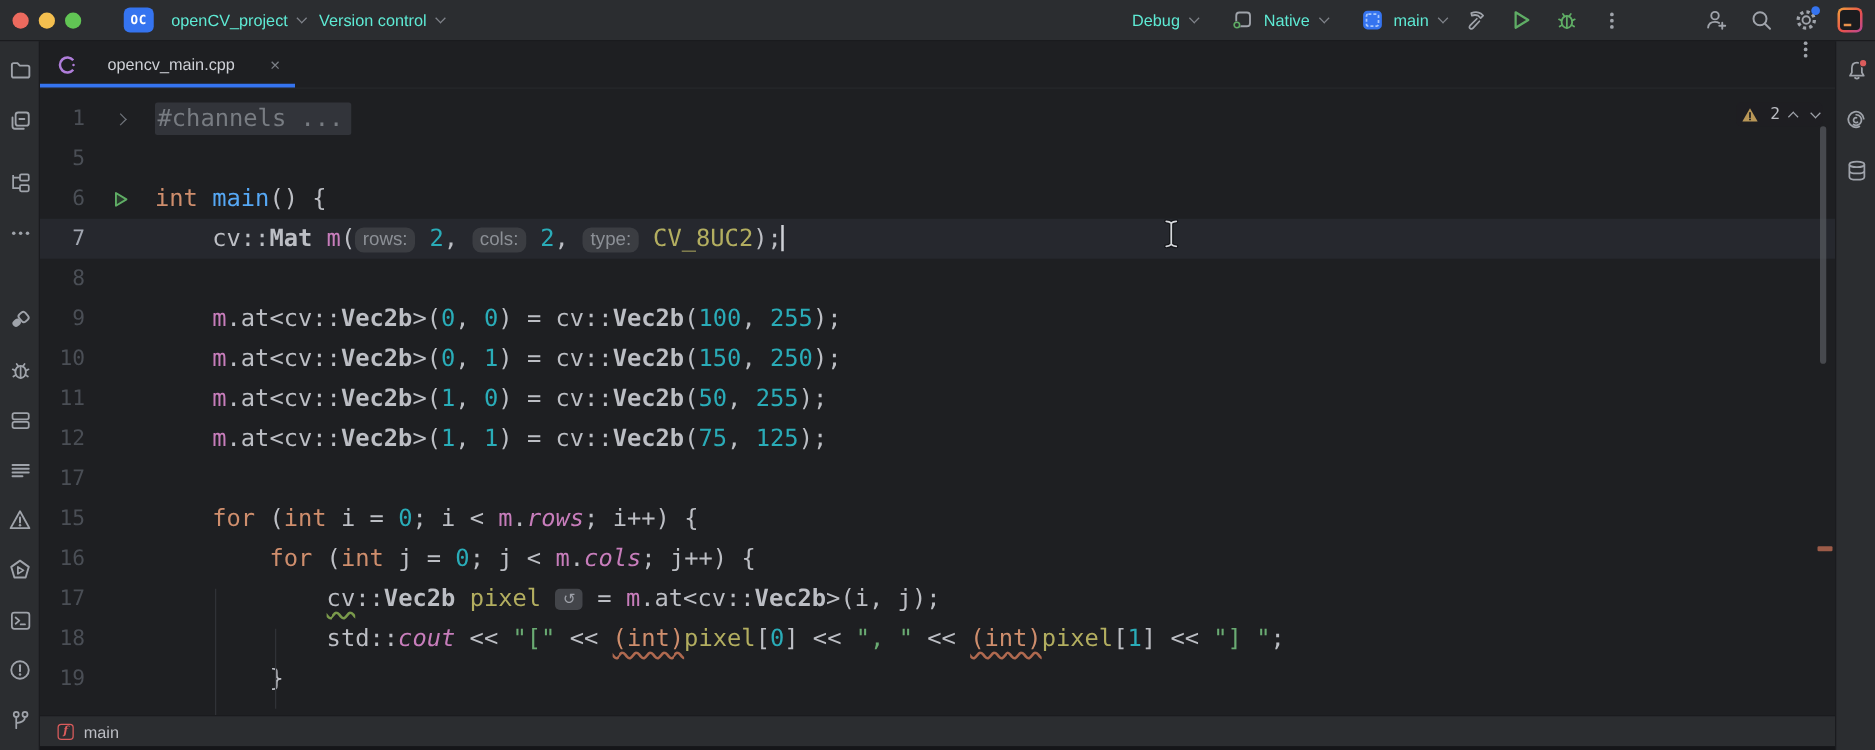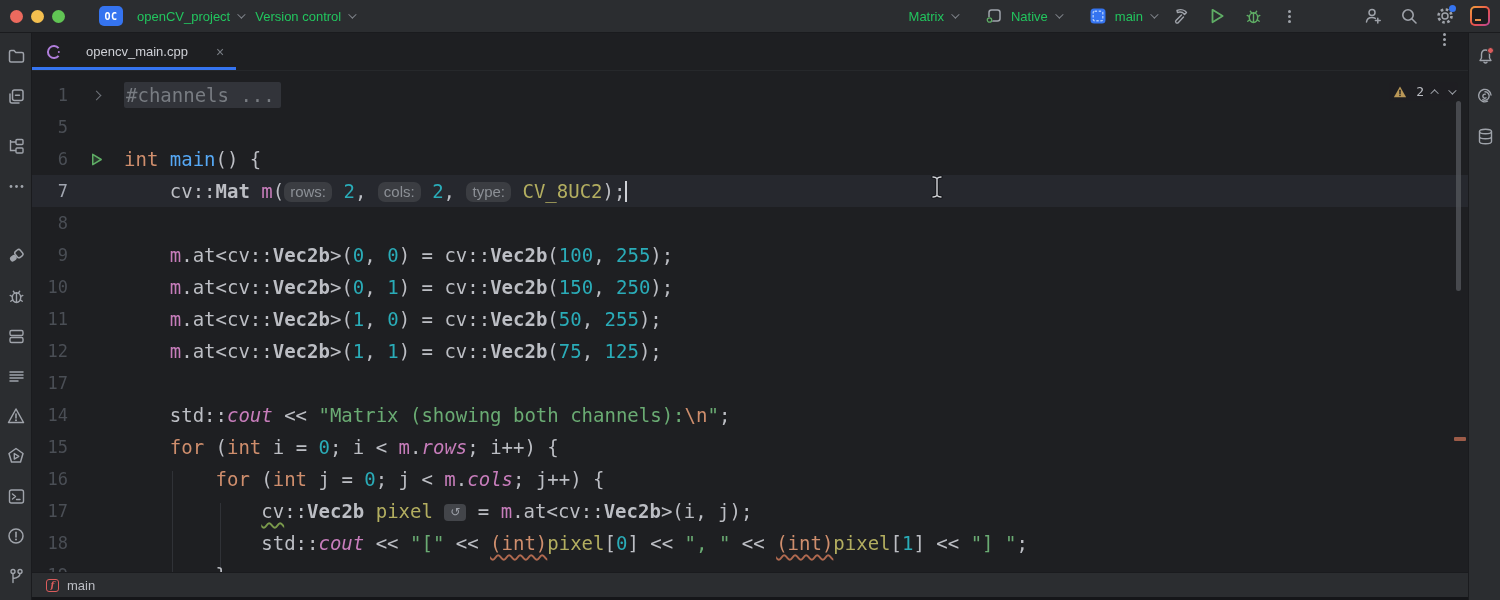--- a/index.html
+++ b/index.html
@@ -5,21 +5,21 @@
   * { margin:0; padding:0; box-sizing:border-box; }
   html,body { width:1500px; height:600px; overflow:hidden; }
   body { font-family:"Liberation Sans", sans-serif; background:#1E1F22; color:#BCBEC4; }
   .app { position:relative; width:1500px; height:436px; background:#1E1F22; }
 
   
   .titlebar { position:relative; height:33px; background:#2B2D30; display:flex; align-items:center; padding:0 10px; border-bottom:1px solid #1A1B1E; }
   .tl { width:13px; height:13px; border-radius:50%; margin-right:8px; }
   .tl.close{ background:#EC6A5E; } .tl.min{ background:#F4BF4F; } .tl.max{ background:#61C554; }
   .proj-badge { margin-left:26px; width:24px; height:20px; background:var(--c-accent,#3574F0); border-radius:5px; color:#fff; font:bold 10px "DejaVu Sans Mono",monospace; display:flex; align-items:center; justify-content:center; letter-spacing:.5px; }
-  .menu-item { display:flex; align-items:center; gap:7px; margin-left:14px; color:#22c55e; font-size:13px; cursor:default; }
+  .menu-item { display:flex; align-items:center; gap:7px; margin-left:14px; color:#5eead4; font-size:13px; cursor:default; }
   .menu-item.dim { margin-left:12px; }
   .chev { width:6px; height:6px; border-right:1.5px solid #80848B; border-bottom:1.5px solid #80848B; transform:rotate(45deg) translateY(-2px); display:inline-block; }
   .tb-right { margin-left:auto; display:flex; align-items:center; gap:14px; }
   .tb-icon { width:22px; height:22px; display:flex; align-items:center; justify-content:center; position:relative; border-radius:4px; }
   .cfg-ic { width:19px; height:19px; display:flex; align-items:center; justify-content:center; }
   .kebab { color:#9FA3AA; font-size:15px; letter-spacing:0; line-height:5px; display:flex; flex-direction:column; gap:2px; align-items:center;}
   .kebab i{ width:3px; height:3px; background:#9FA3AA; border-radius:50%; display:block;}
   .gear-dot { position:absolute; top:0; right:0; width:7px; height:7px; background:#3574F0; border-radius:50%; }
   .grad-sq { width:20px; height:20px; border-radius:5px; background:linear-gradient(135deg,#F2A33C,#E8514B 55%,#B5479B); padding:2px; }
   .grad-sq i { display:block; width:100%; height:100%; background:#1B1C1F; border-radius:3px; position:relative; }
@@ -108,21 +108,21 @@
       <span>openCV_project</span>
       <span class="chev"></span>
     </span>
     <span class="menu-item dim">
       <span>Version control</span>
       <span class="chev"></span>
     </span>
 
     <div class="tb-right">
       <span class="menu-item">
-        <span>Matrix</span>
+        <span>Debug</span>
         <span class="chev"></span>
       </span>
 
       <span class="menu-item">
         <span class="cfg-ic">
           <svg width="18" height="18" viewBox="0 0 18 18">
               <rect x="4" y="3" width="11" height="11" rx="2.5" fill="none" stroke="#9FA3AA" stroke-width="1.5"></rect>
               <circle cx="4.5" cy="13" r="3" fill="#2B2D30"></circle>
               <circle cx="4.5" cy="13" r="2.2" fill="none" stroke="#5FAD65" stroke-width="1.3"></circle>
             </svg>
@@ -305,21 +305,20 @@
             <div class="cl"><span class="ln">6</span><span class="gi"><svg width="15" height="15" viewBox="0 0 16 16">
                   <path d="M4 2.5 L13 8 L4 13.5 Z" fill="rgba(95,173,101,.18)" stroke="#5FAD65" stroke-width="1.6" stroke-linejoin="round"></path>
                 </svg></span><span class="ct"><span class="tk-kw">int</span><span class="tk-d"> </span><span class="tk-fn">main</span><span class="tk-d">() {</span></span></div>
             <div class="cl cur"><span class="ln">7</span><span class="gi"></span><span class="ct"><span class="tk-d">    cv::</span><span class="tk-cls">Mat</span><span class="tk-d"> </span><span class="tk-fld">m</span><span class="tk-d">(</span><span class="tk-hint">rows:</span><span class="tk-d"> </span><span class="tk-num">2</span><span class="tk-d">, </span><span class="tk-hint">cols:</span><span class="tk-d"> </span><span class="tk-num">2</span><span class="tk-d">, </span><span class="tk-hint">type:</span><span class="tk-d"> </span><span class="tk-mac">CV_8UC2</span><span class="tk-d">);</span><span class="caret"></span></span></div>
             <div class="cl"><span class="ln">8</span><span class="gi"></span><span class="ct"></span></div>
             <div class="cl"><span class="ln">9</span><span class="gi"></span><span class="ct"><span class="tk-d">    </span><span class="tk-fld">m</span><span class="tk-d">.at&lt;cv::</span><span class="tk-cls">Vec2b</span><span class="tk-d">&gt;(</span><span class="tk-num">0</span><span class="tk-d">, </span><span class="tk-num">0</span><span class="tk-d">) = cv::</span><span class="tk-cls">Vec2b</span><span class="tk-d">(</span><span class="tk-num">100</span><span class="tk-d">, </span><span class="tk-num">255</span><span class="tk-d">);</span></span></div>
             <div class="cl"><span class="ln">10</span><span class="gi"></span><span class="ct"><span class="tk-d">    </span><span class="tk-fld">m</span><span class="tk-d">.at&lt;cv::</span><span class="tk-cls">Vec2b</span><span class="tk-d">&gt;(</span><span class="tk-num">0</span><span class="tk-d">, </span><span class="tk-num">1</span><span class="tk-d">) = cv::</span><span class="tk-cls">Vec2b</span><span class="tk-d">(</span><span class="tk-num">150</span><span class="tk-d">, </span><span class="tk-num">250</span><span class="tk-d">);</span></span></div>
             <div class="cl"><span class="ln">11</span><span class="gi"></span><span class="ct"><span class="tk-d">    </span><span class="tk-fld">m</span><span class="tk-d">.at&lt;cv::</span><span class="tk-cls">Vec2b</span><span class="tk-d">&gt;(</span><span class="tk-num">1</span><span class="tk-d">, </span><span class="tk-num">0</span><span class="tk-d">) = cv::</span><span class="tk-cls">Vec2b</span><span class="tk-d">(</span><span class="tk-num">50</span><span class="tk-d">, </span><span class="tk-num">255</span><span class="tk-d">);</span></span></div>
             <div class="cl"><span class="ln">12</span><span class="gi"></span><span class="ct"><span class="tk-d">    </span><span class="tk-fld">m</span><span class="tk-d">.at&lt;cv::</span><span class="tk-cls">Vec2b</span><span class="tk-d">&gt;(</span><span class="tk-num">1</span><span class="tk-d">, </span><span class="tk-num">1</span><span class="tk-d">) = cv::</span><span class="tk-cls">Vec2b</span><span class="tk-d">(</span><span class="tk-num">75</span><span class="tk-d">, </span><span class="tk-num">125</span><span class="tk-d">);</span></span></div>
             <div class="cl"><span class="ln">17</span><span class="gi"></span><span class="ct"></span></div>
-            <div class="cl"><span class="ln">14</span><span class="gi"></span><span class="ct"><span class="tk-d">    std::</span><span class="tk-fldi">cout</span><span class="tk-d"> &lt;&lt; </span><span class="tk-str">"Matrix (showing both channels):</span><span class="tk-esc">\n</span><span class="tk-str">"</span><span class="tk-d">;</span></span></div>
             <div class="cl"><span class="ln">15</span><span class="gi"></span><span class="ct"><span class="tk-d">    </span><span class="tk-kw">for</span><span class="tk-d"> (</span><span class="tk-kw">int</span><span class="tk-d"> i = </span><span class="tk-num">0</span><span class="tk-d">; i &lt; </span><span class="tk-fld">m</span><span class="tk-d">.</span><span class="tk-prop">rows</span><span class="tk-d">; i++) {</span></span></div>
             <div class="cl"><span class="ln">16</span><span class="gi"></span><span class="ct"><span class="tk-d">        </span><span class="tk-kw">for</span><span class="tk-d"> (</span><span class="tk-kw">int</span><span class="tk-d"> j = </span><span class="tk-num">0</span><span class="tk-d">; j &lt; </span><span class="tk-fld">m</span><span class="tk-d">.</span><span class="tk-prop">cols</span><span class="tk-d">; j++) {</span></span></div>
             <div class="cl"><span class="ln">17</span><span class="gi"></span><span class="ct"><span class="tk-d">            </span><span class="tk-typo">cv</span><span class="tk-d">::</span><span class="tk-cls">Vec2b</span><span class="tk-d"> </span><span class="tk-mac">pixel</span><span class="tk-d"> </span><span class="chip">↺</span><span class="tk-d"> = </span><span class="tk-fld">m</span><span class="tk-d">.at&lt;cv::</span><span class="tk-cls">Vec2b</span><span class="tk-d">&gt;(i, j);</span></span></div>
             <div class="cl"><span class="ln">18</span><span class="gi"></span><span class="ct"><span class="tk-d">            std::</span><span class="tk-fldi">cout</span><span class="tk-d"> &lt;&lt; </span><span class="tk-str">"["</span><span class="tk-d"> &lt;&lt; </span><span class="tk-cast">(int)</span><span class="tk-mac">pixel</span><span class="tk-d">[</span><span class="tk-num">0</span><span class="tk-d">] &lt;&lt; </span><span class="tk-str">", "</span><span class="tk-d"> &lt;&lt; </span><span class="tk-cast">(int)</span><span class="tk-mac">pixel</span><span class="tk-d">[</span><span class="tk-num">1</span><span class="tk-d">] &lt;&lt; </span><span class="tk-str">"] "</span><span class="tk-d">;</span></span></div>
             <div class="cl"><span class="ln">19</span><span class="gi"></span><span class="ct"><span class="tk-d">        }</span></span></div>
           </div>
         <div class="guide" style="left:140px; top:400px; height:101px;"></div>
         <div class="guide" style="left:188px; top:432px; height:64px;"></div>
 
         <div class="inspections">

